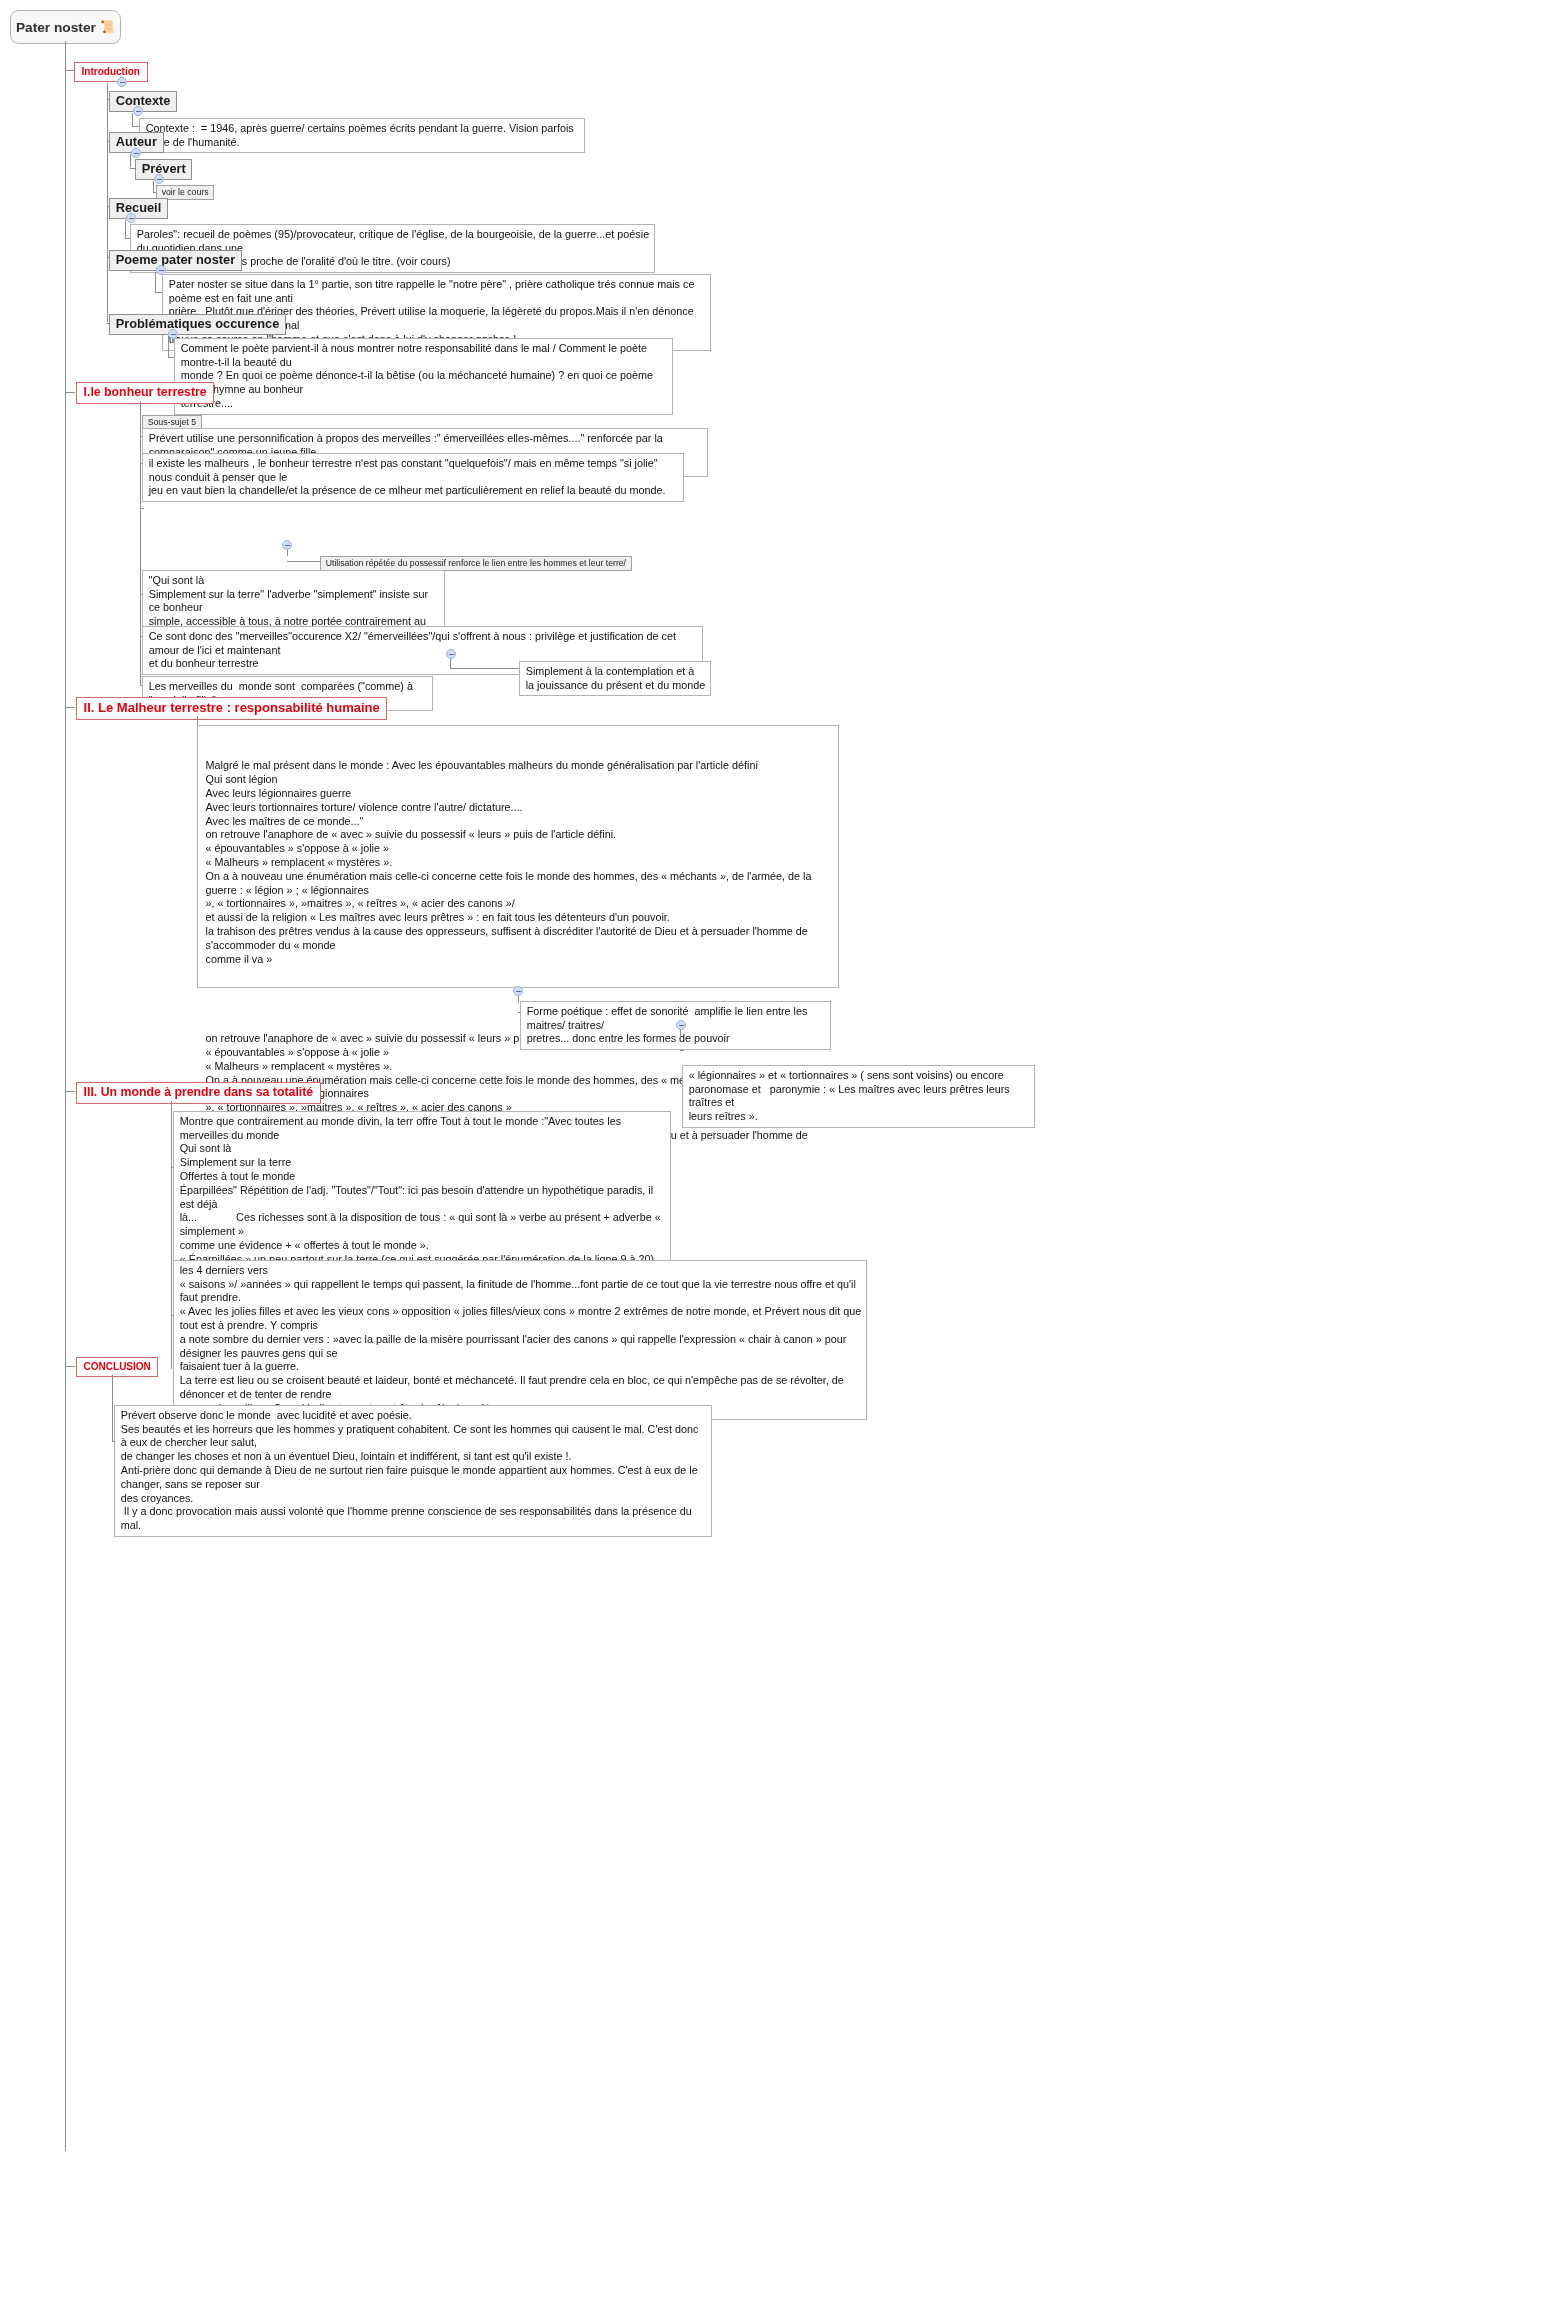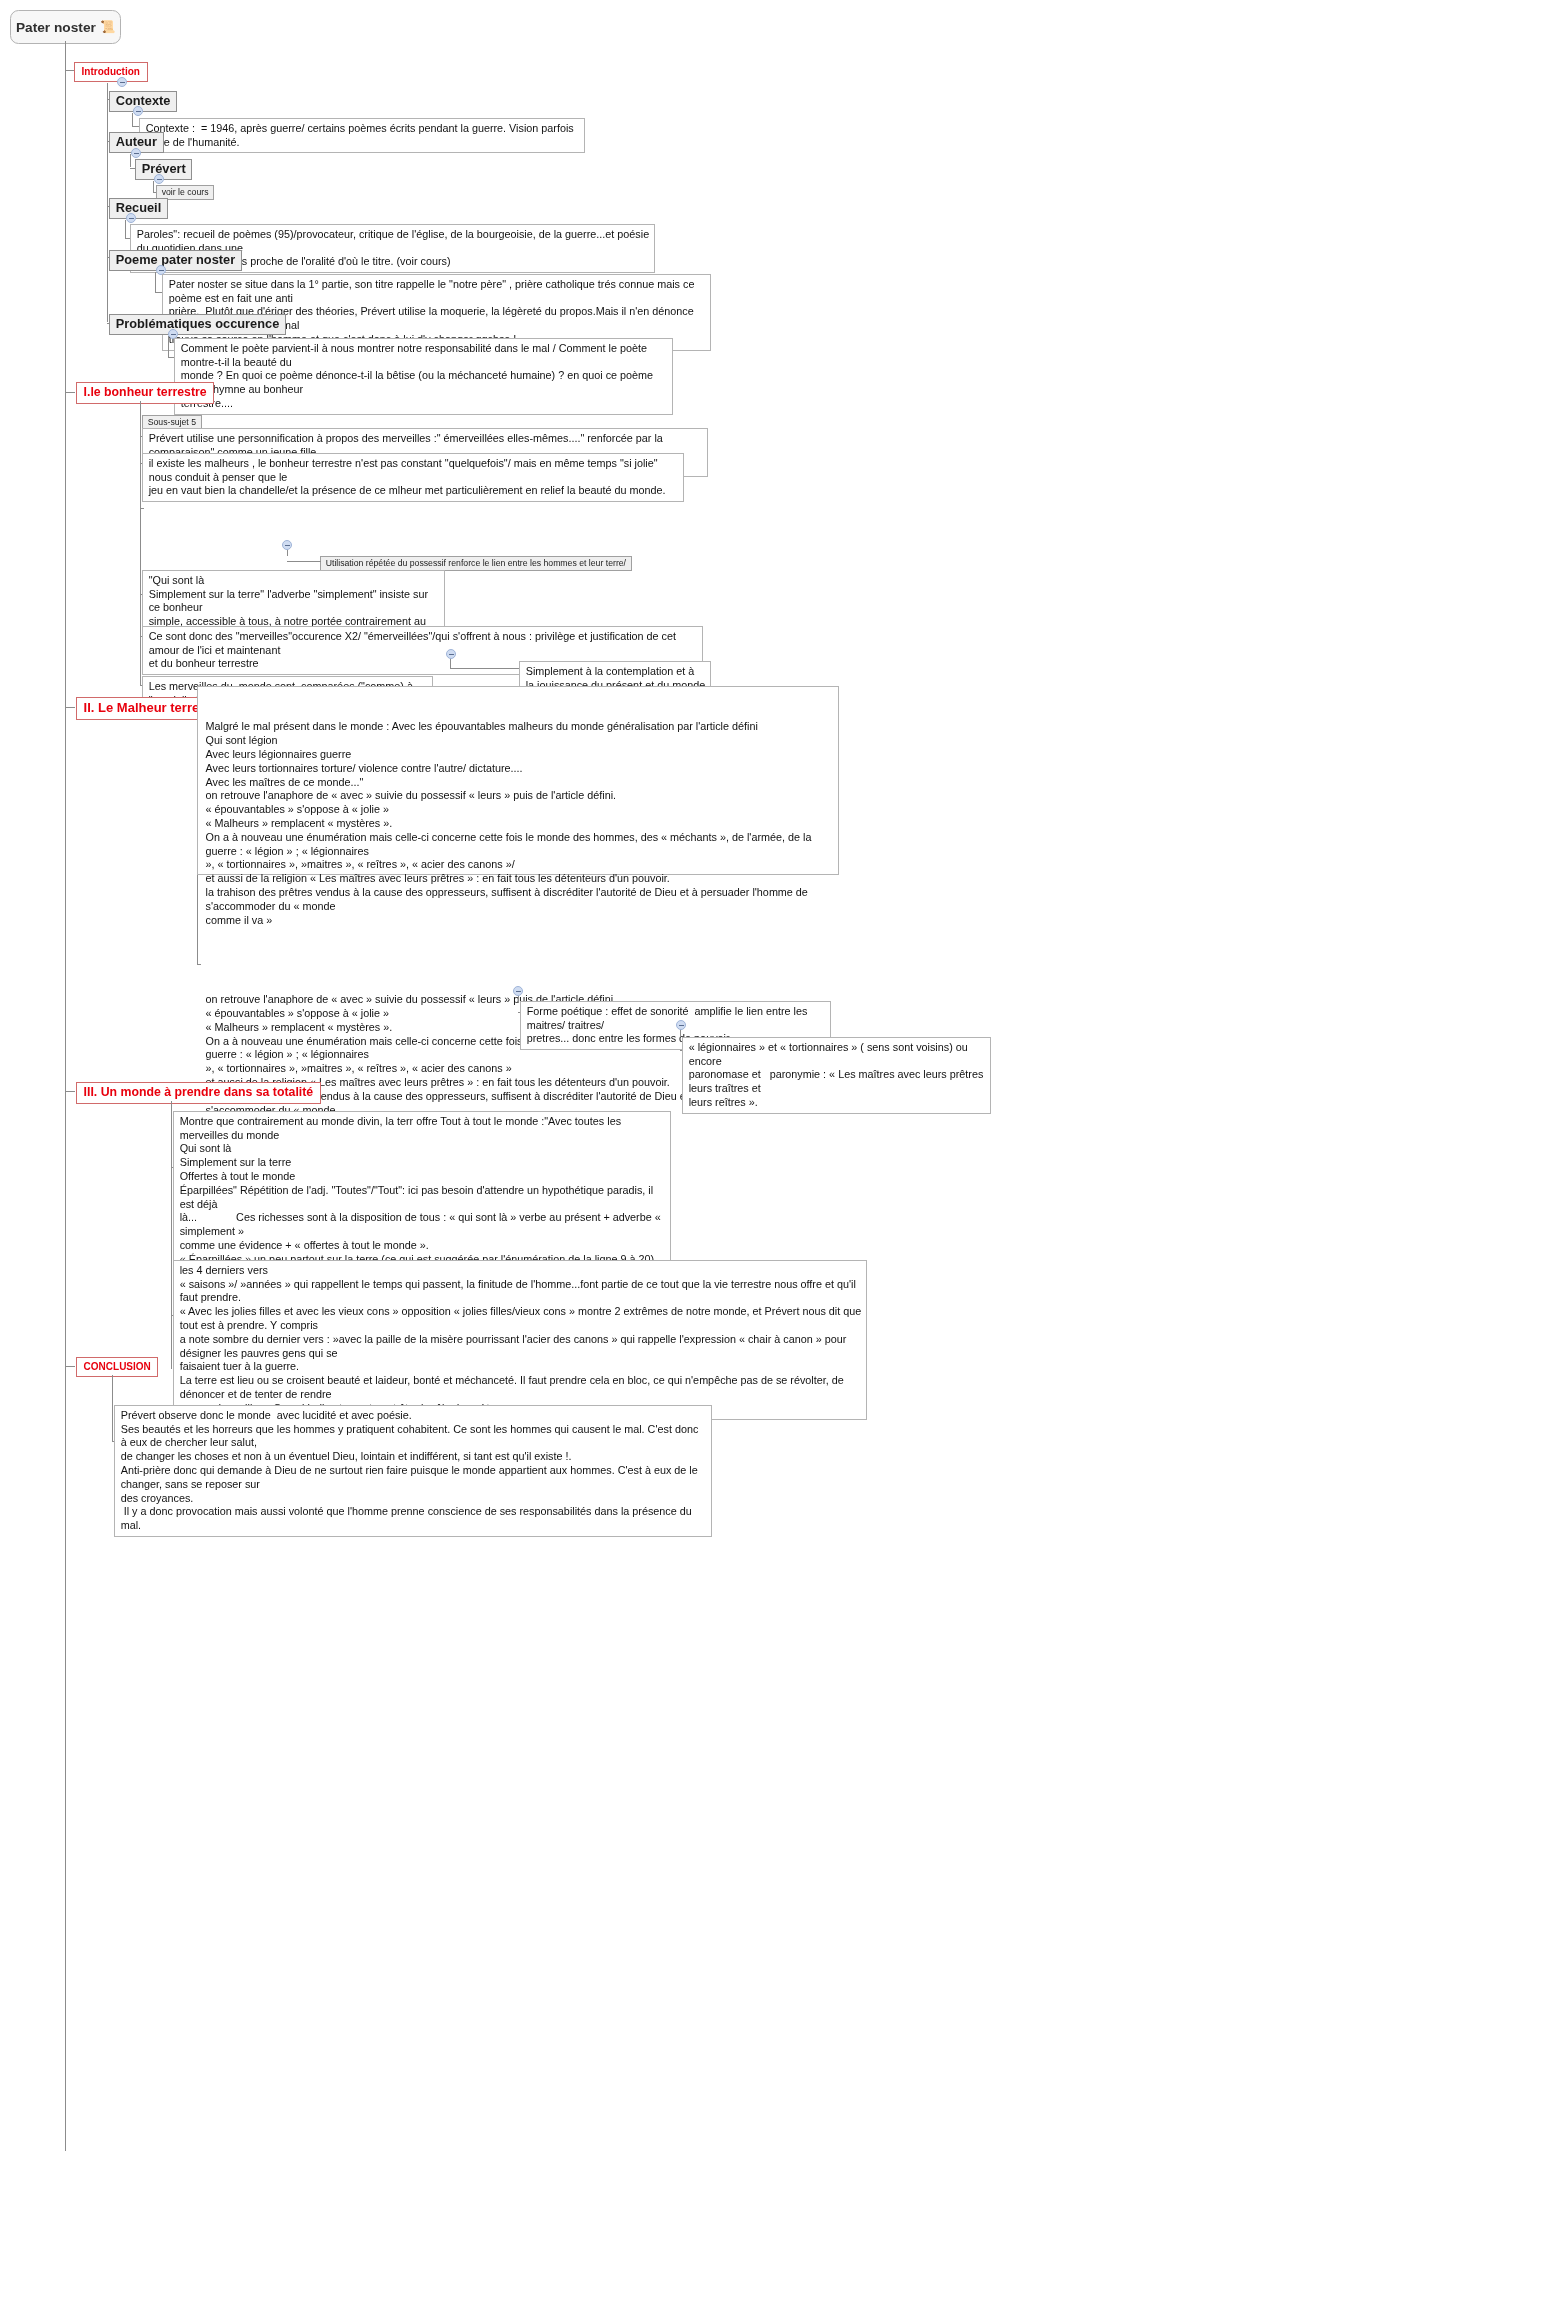--- a/index.html
+++ b/index.html
@@ -233,21 +233,21 @@
   <div class="note" style="left:519px; top:661px; width:192px;">Simplement à la contemplation et à la jouissance du présent et du monde</div>
 
   <div class="hline" style="left:140px; top:685px; width:3.8px;"></div>
   <div class="note" style="left:142px; top:676px; width:291px;">Les merveilles du  monde sont  comparées ("comme) à "une jolie fille"....</div>
 
   <div class="hline" style="left:65px; top:707px; width:10.4px;"></div>
   <div class="section" style="left:76px; top:697px; font-size:13px;">II. Le Malheur terrestre : responsabilité humaine</div>
   <div class="vline" style="left:197px; top:716px; height:248px;"></div>
 
   <div class="hline" style="left:197px; top:964px; width:3.8px;"></div>
-  <div class="note" style="left:197px; top:686px; width:642px; height:189px; padding:5.7px 7.6px;">
+  <div class="note" style="left:197px; top:725px; width:642px; height:263px; padding:5.7px 7.6px;">
     <div style="white-space:pre-wrap;">Malgré le mal présent dans le monde : Avec les épouvantables malheurs du monde généralisation par l'article défini
 Qui sont légion
 Avec leurs légionnaires guerre
 Avec leurs tortionnaires torture/ violence contre l'autre/ dictature....
 Avec les maîtres de ce monde..."
 on retrouve l'anaphore de « avec » suivie du possessif « leurs » puis de l'article défini.
 « épouvantables » s'oppose à « jolie »
 « Malheurs » remplacent « mystères ».
 On a à nouveau une énumération mais celle-ci concerne cette fois le monde des hommes, des « méchants », de l'armée, de la guerre : « légion » ; « légionnaires
 », « tortionnaires », »maitres », « reîtres », « acier des canons »/
@@ -267,21 +267,21 @@
 
   <div class="vline" style="left:518px; top:990px; height:13.2px;"></div>
   <div class="toggle" style="left:513px; top:986px;"></div>
   <div class="hline" style="left:518px; top:1012px; width:3.8px;"></div>
   <div class="note" style="left:520px; top:1001px; width:311px;">Forme poétique : effet de sonorité  amplifie le lien entre les maitres/ traitres/
 pretres... donc entre les formes de pouvoir</div>
 
   <div class="vline" style="left:680px; top:1024px; height:13.2px;"></div>
   <div class="toggle" style="left:676px; top:1020px;"></div>
   <div class="hline" style="left:680px; top:1050px; width:3.8px;"></div>
-  <div class="note" style="left:682px; top:1037px; width:309px;">« légionnaires » et « tortionnaires » ( sens sont voisins) ou encore
+  <div class="note" style="left:682px; top:1065px; width:353px;">« légionnaires » et « tortionnaires » ( sens sont voisins) ou encore
 paronomase et   paronymie : « Les maîtres avec leurs prêtres leurs traîtres et
 leurs reîtres ».</div>
 
   <div class="hline" style="left:65px; top:1091px; width:10.4px;"></div>
   <div class="section" style="left:76px; top:1082px; font-size:12.3px;">III. Un monde à prendre dans sa totalité</div>
   <div class="vline" style="left:171px; top:1101px; height:268px;"></div>
 
   <div class="hline" style="left:171px; top:1167px; width:3.8px;"></div>
   <div class="note" style="left:173px; top:1111px; width:498px;">Montre que contrairement au monde divin, la terr offre Tout à tout le monde :"Avec toutes les merveilles du monde
 Qui sont là

